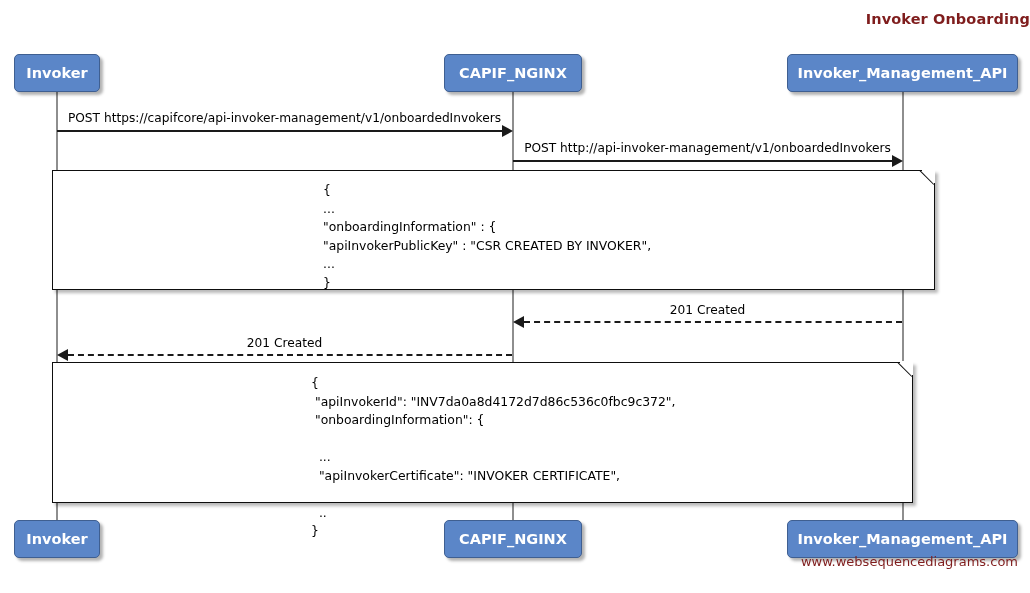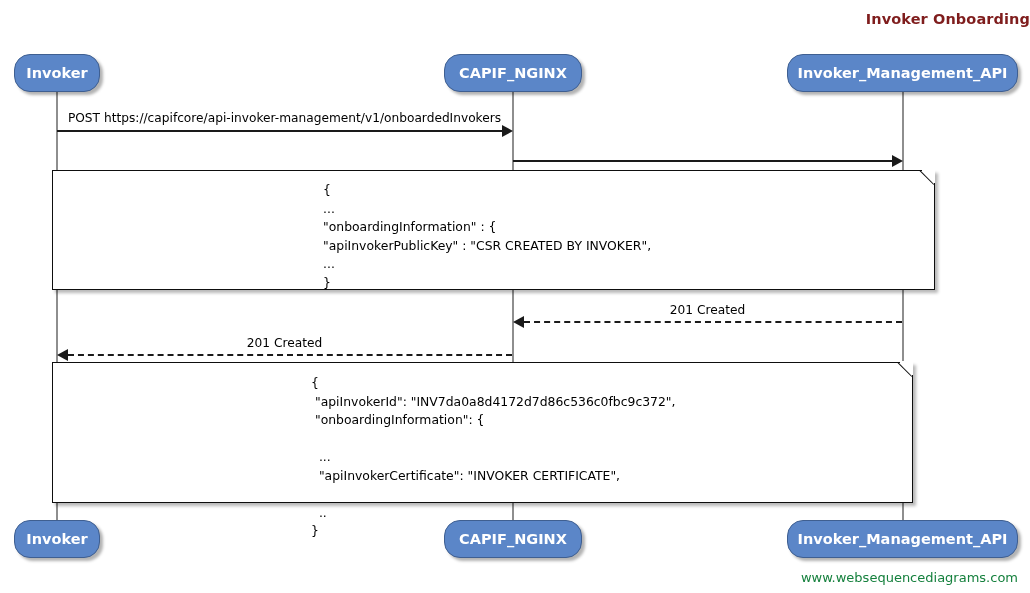--- a/index.html
+++ b/index.html
@@ -41,21 +41,21 @@
     width: 2px;
     background: #8e8e8e;
   }
 
   
   .participant {
     position: absolute;
     height: 38px;
     background: #5b86c8;
     border: 1px solid #3f5f91;
-    border-radius: 16px;
+    border-radius: 5px;
     box-shadow: 3px 3px 3px rgba(0,0,0,0.30);
     display: flex;
     align-items: center;
     justify-content: center;
     color: #ffffff;
     font-size: 14.5px;
     font-weight: bold;
     box-sizing: border-box;
     white-space: nowrap;
   }
@@ -137,23 +137,23 @@
     font-size: 12.4px;
     line-height: 18.5px;
     color: #000;
     white-space: pre;
   }
 
   
   .footer {
     position: absolute;
     right: 12px;
-    bottom: 8px;
+    bottom: 24px;
     font-size: 13px;
-    color: #15803d;
+    color: #7f1d1d;
     white-space: nowrap;
     margin-top: 44px;
   }
 </style>
 </head>
 <body>
 
 <div id="diagram">
 
   <div class="diagram-title">Invoker Onboarding</div>
@@ -169,20 +169,21 @@
     <span class="plabel">CAPIF_NGINX</span>
   </div>
   <div class="participant" style="left:787px; top:54px; width:231px;">
     <span class="plabel">Invoker_Management_API</span>
   </div>
 
   <div class="msg-label" style="left:57px; top:111px; width:455px;">POST https://capifcore/api-invoker-management/v1/onboardedInvokers</div>
   <div class="msg-line" style="left:57px; top:130px; width:447px;"></div>
   <div class="arrow-head right" style="left:502px; top:125px;"></div>
 
+  <div class="msg-label" style="left:513px; top:141px; width:389px;">POST http://api-invoker-management/v1/onboardedInvokers</div>
   <div class="msg-line" style="left:513px; top:160px; width:381px;"></div>
   <div class="arrow-head right" style="left:892px; top:155px;"></div>
 
   <div class="note" style="left:52px; top:170px; width:883px; height:120px;">
     <div class="note-fold"></div>
     <div class="note-body" style="left:270px; top:10px;">{
 ...
 "onboardingInformation" : {
 "apiInvokerPublicKey" : "CSR CREATED BY INVOKER",
 ...

